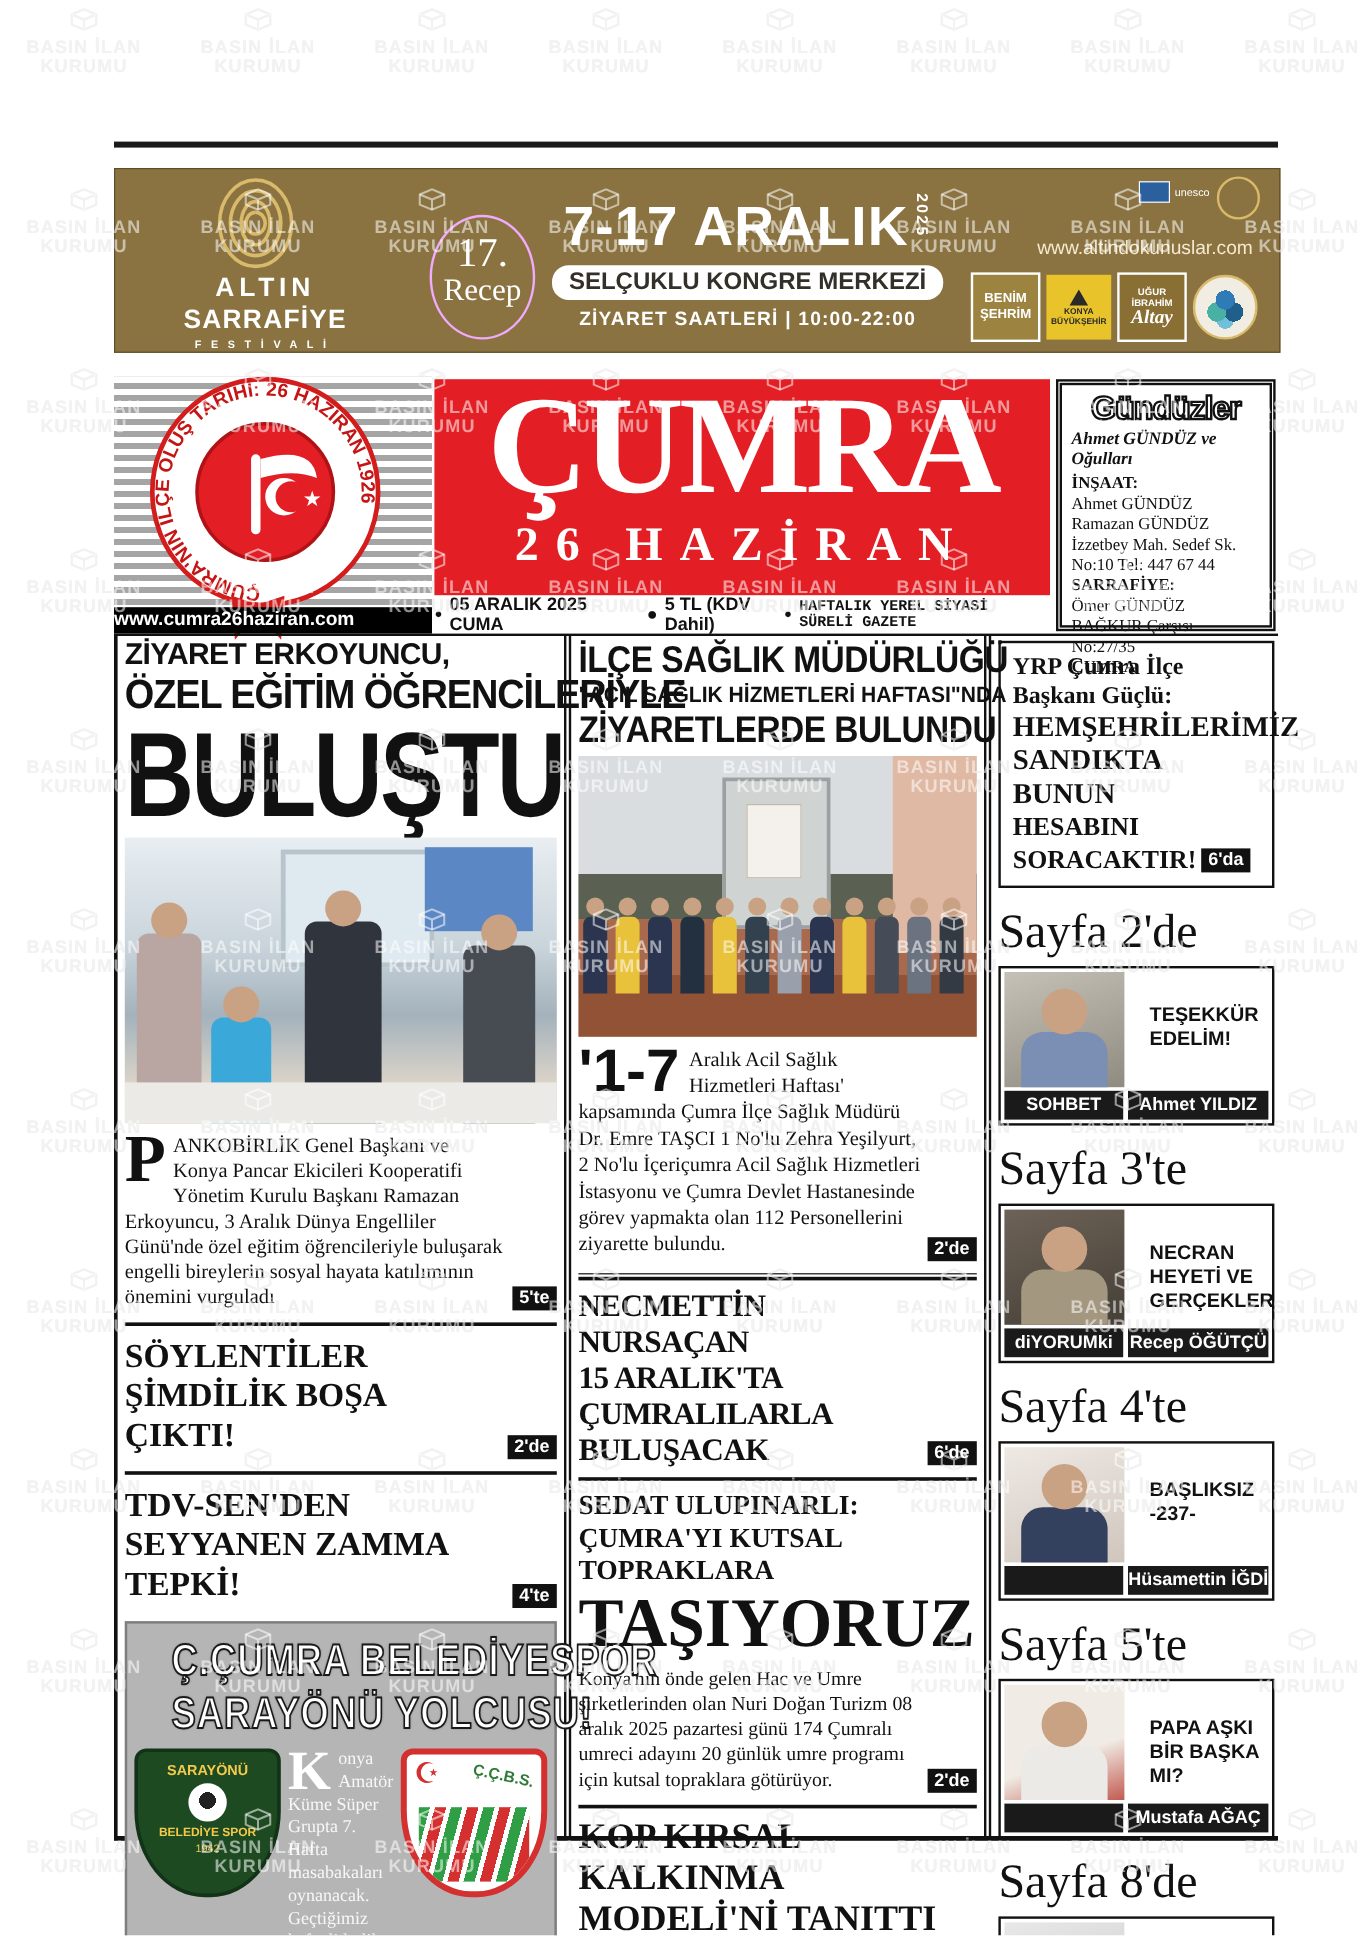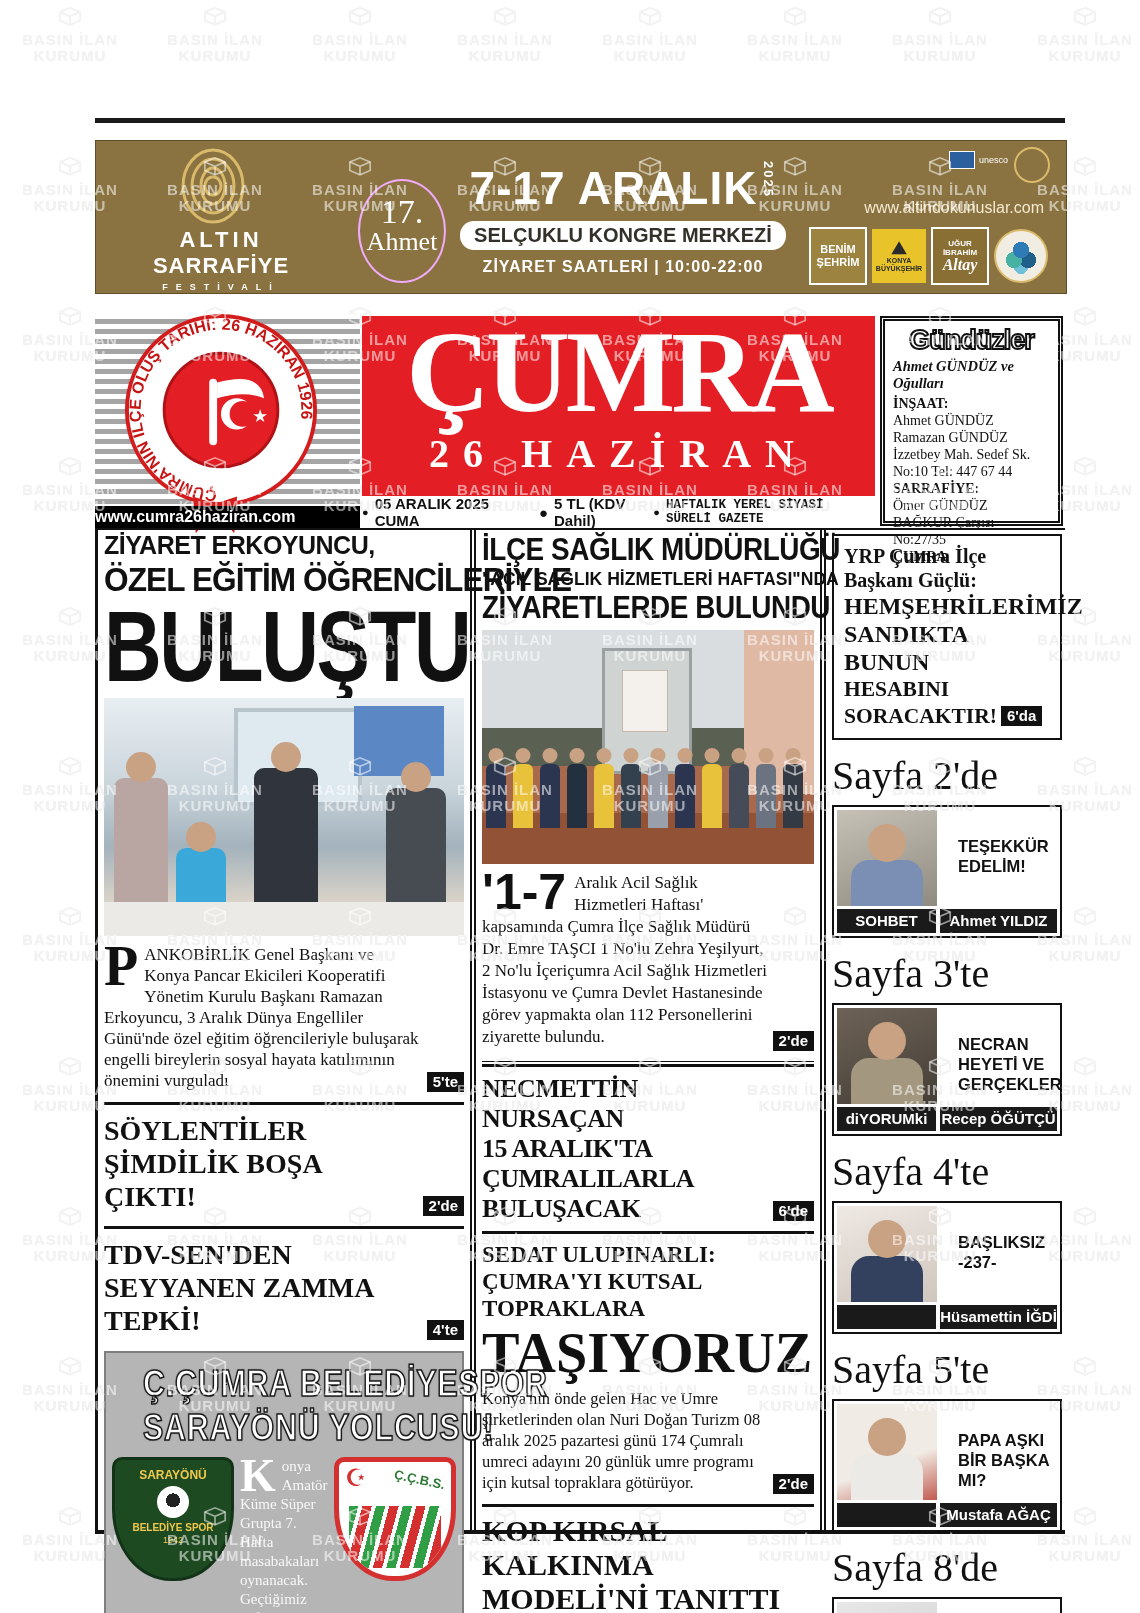--- a/index.html
+++ b/index.html
@@ -888,21 +888,21 @@
           <path d="M35 30 a8 9 0 1 1 -0.1 0"></path>
         </g>
       </svg>
       <div class="abs" id="fest-name">
         <div class="n1">ALTIN</div>
         <div class="n2">SARRAFİYE</div>
         <div class="n3">FESTİVALİ</div>
       </div>
       <div class="abs serif" id="edition-oval">
         <div class="e1">17.</div>
-        <div class="e2">Ahmet</div>
+        <div class="e2">Recep</div>
       </div>
       <div class="abs" id="banner-center">
         <div>
           <span id="banner-dates">7-17 ARALIK</span><span id="banner-year">2025</span>
         </div>
         <div><span id="banner-venue">SELÇUKLU KONGRE MERKEZİ</span></div>
         <div id="banner-hours">ZİYARET SAATLERİ | 10:00-22:00</div>
       </div>
       <div class="abs" id="unesco-row">
         <div class="mini-box1"></div>

